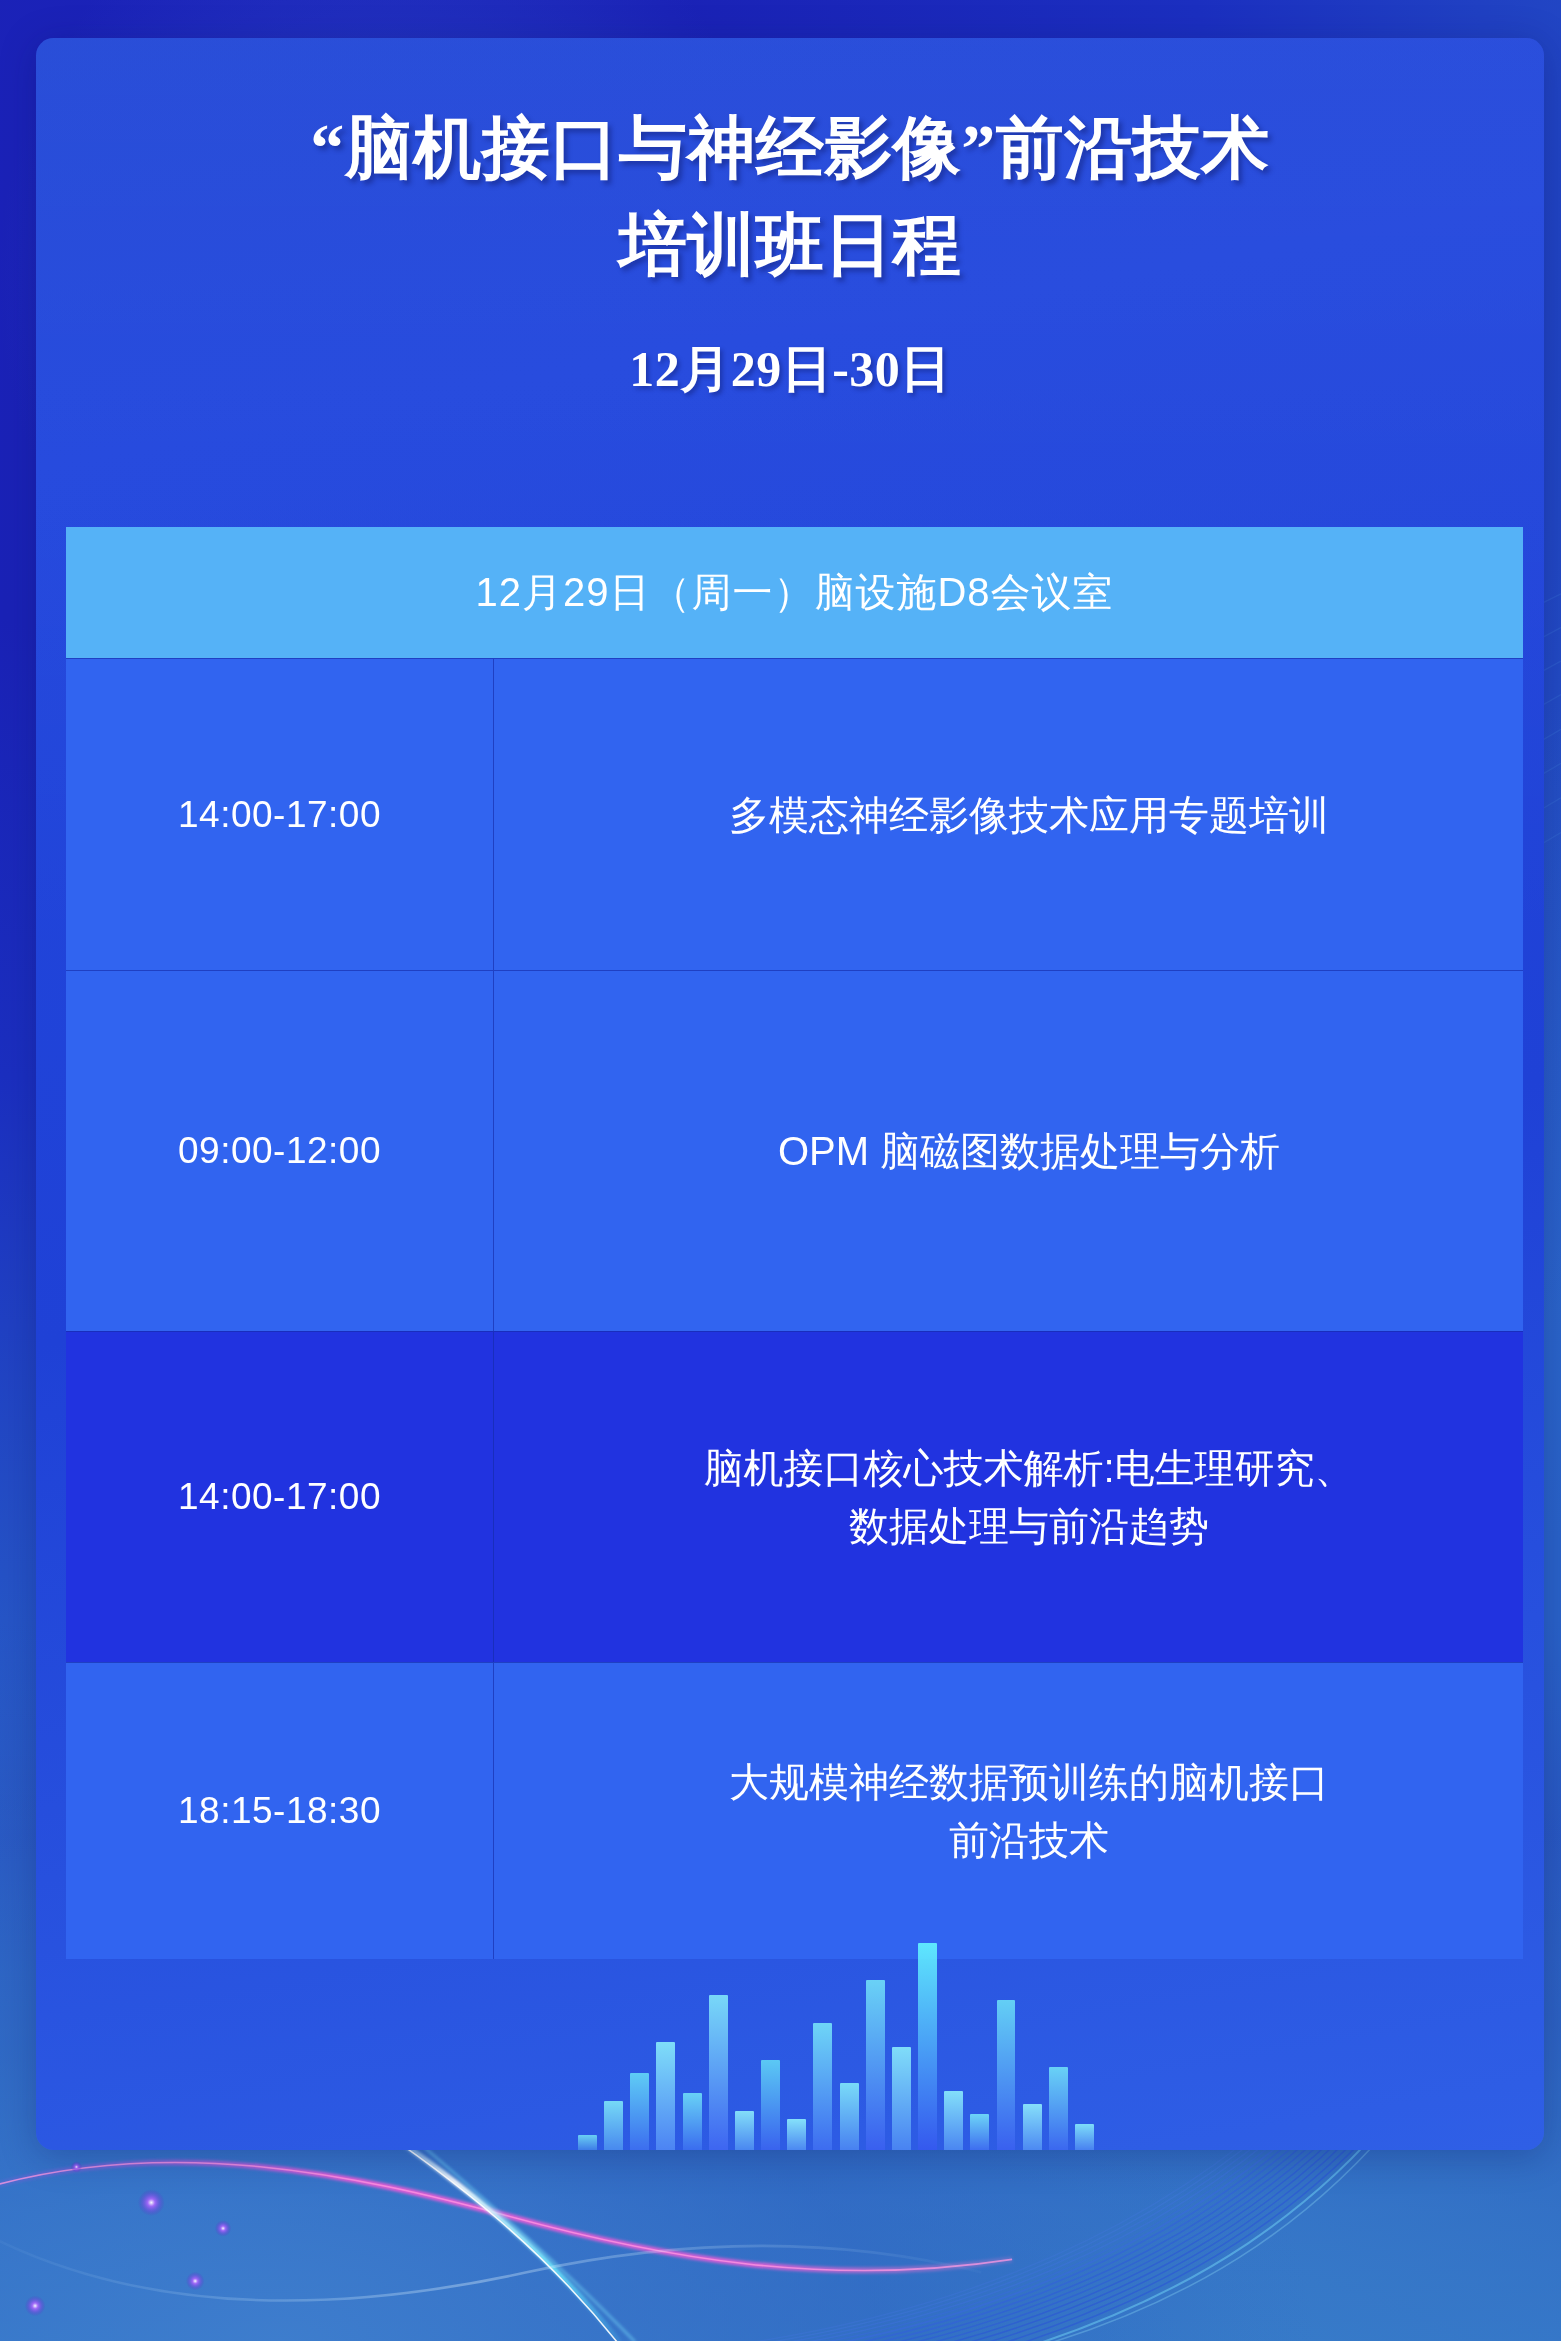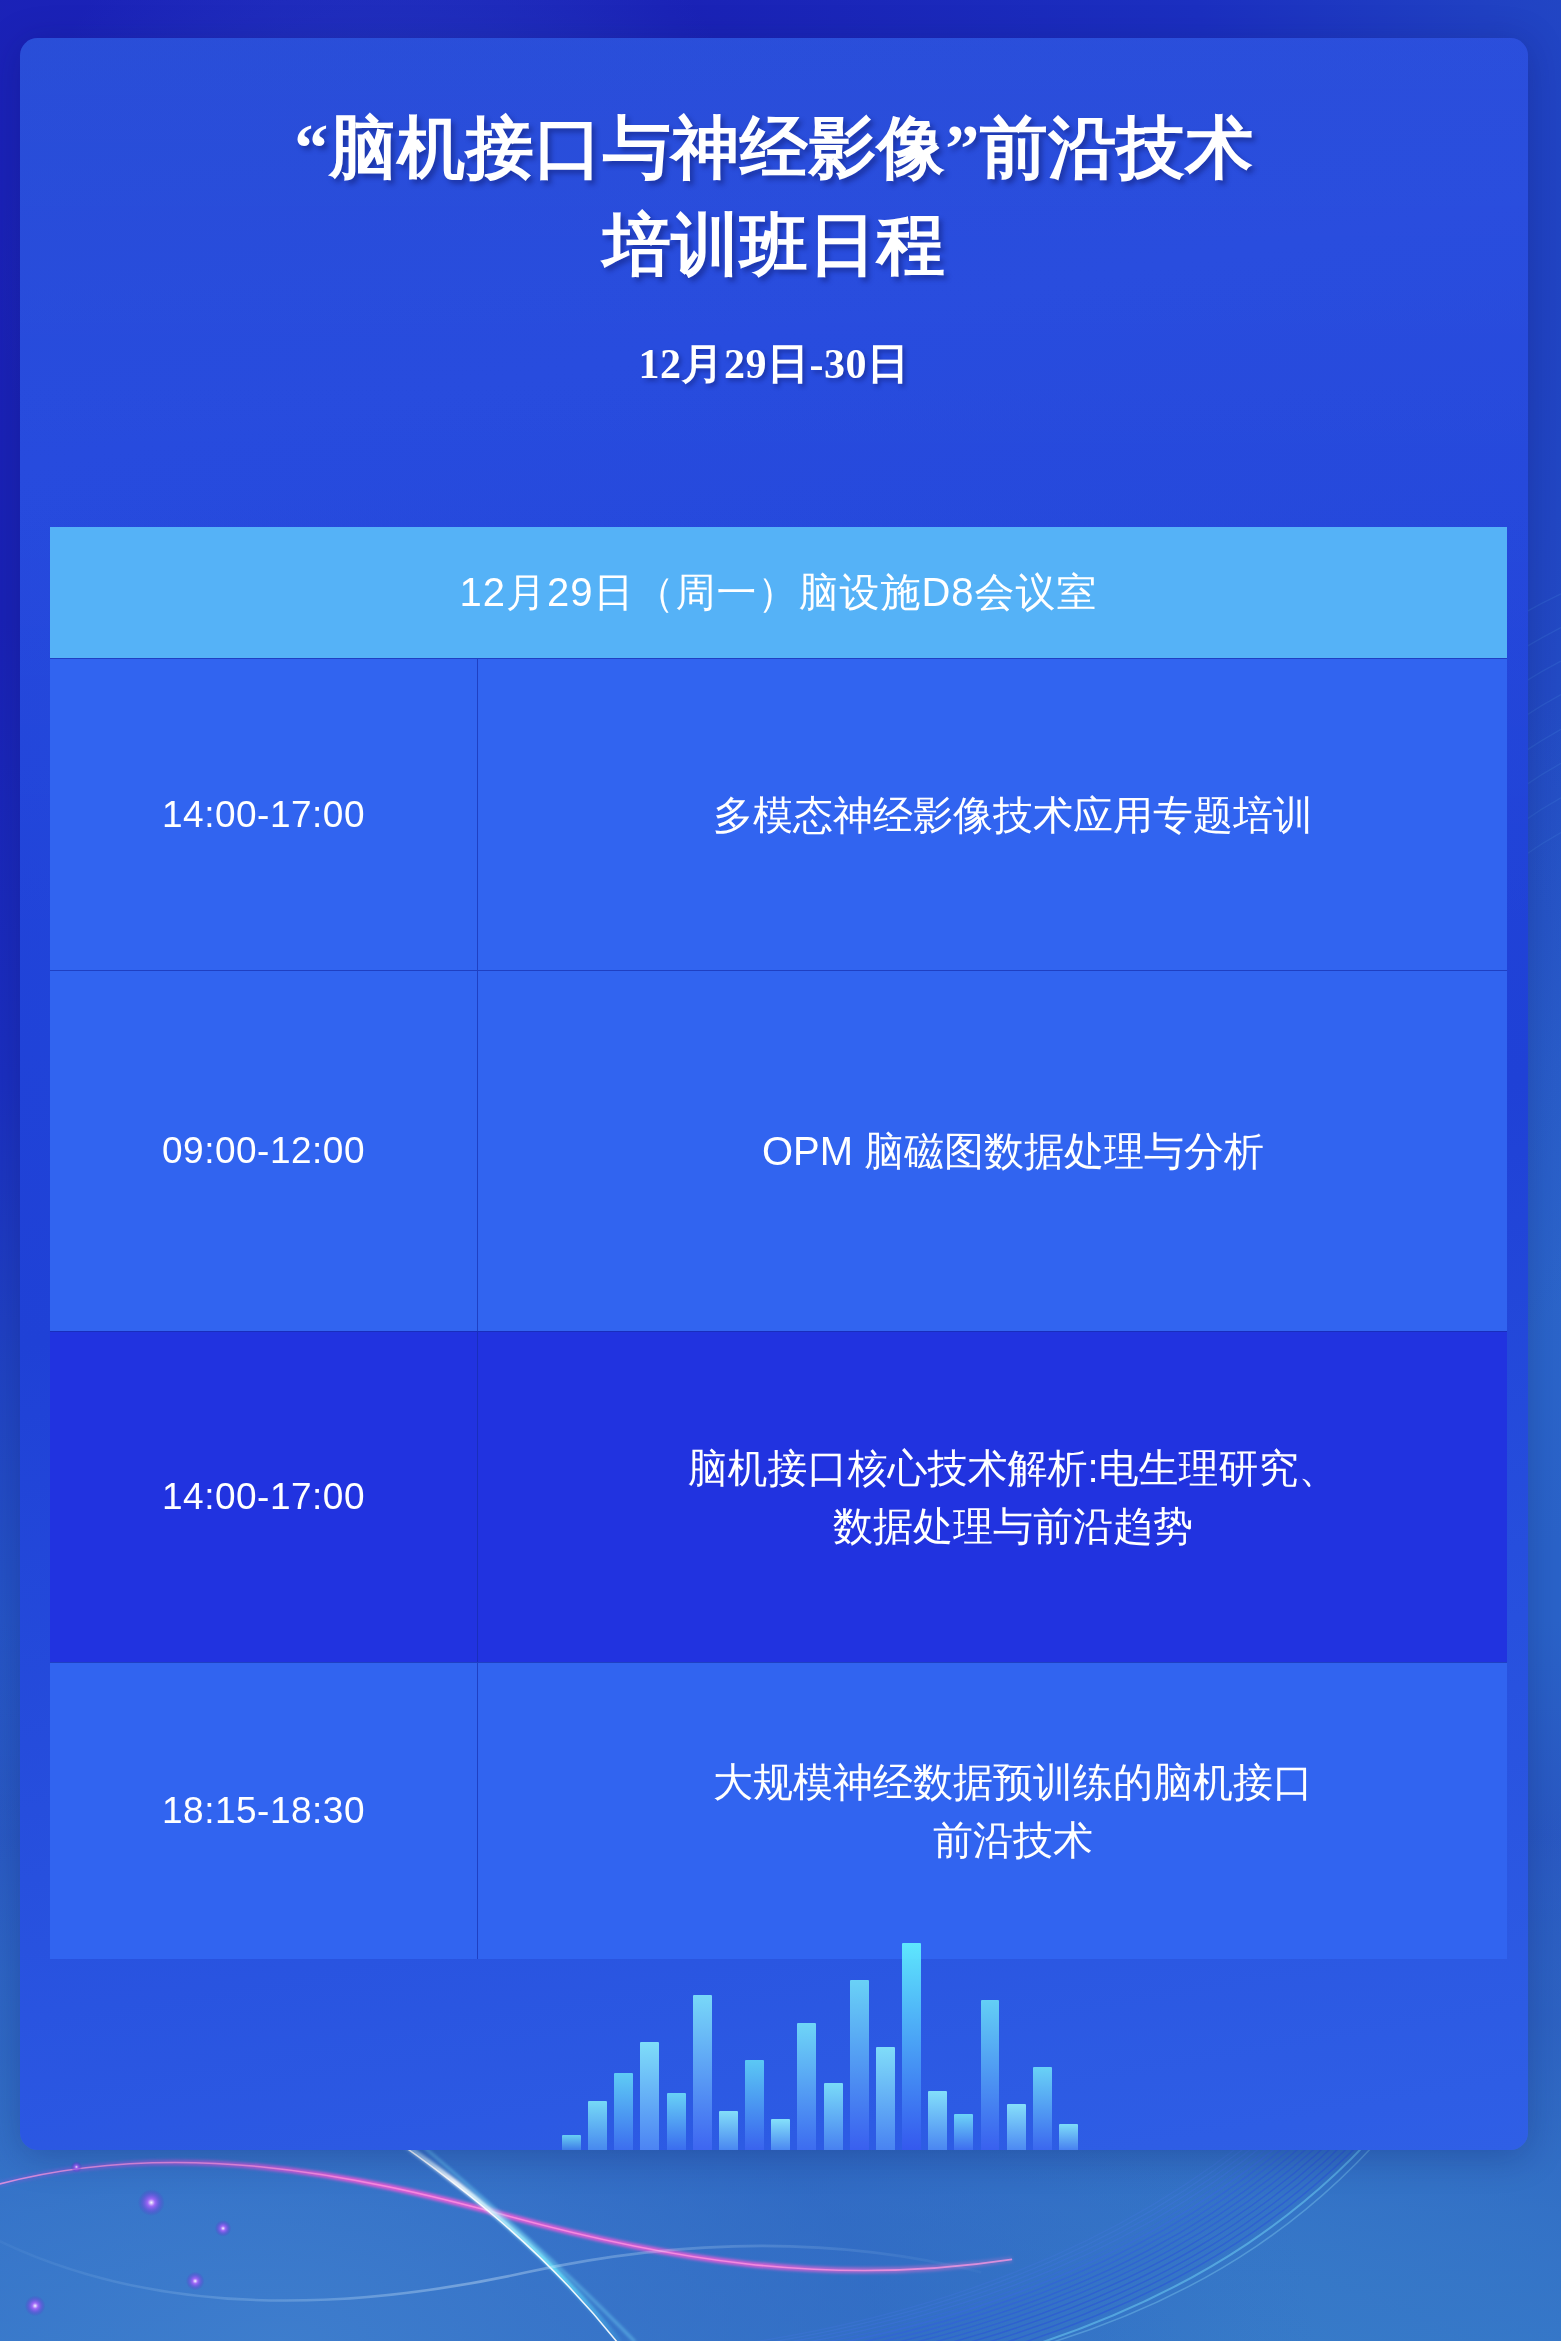--- a/index.html
+++ b/index.html
@@ -30,21 +30,21 @@
     background:radial-gradient(closest-side, rgba(60,110,225,.38), rgba(40,70,200,0) 72%);
   }
   .bg-rightglow{
     position:absolute;right:-18%;top:18%;width:60%;height:60%;
     background:radial-gradient(closest-side, rgba(55,120,215,.30), rgba(40,70,200,0) 72%);
   }
   .bg-deco-svg{position:absolute;inset:0;width:100%;height:100%;}
 
   
   #panel{
-    position:absolute;left:20px;top:38px;width:1508px;height:2112px;
+    position:absolute;left:36px;top:38px;width:1508px;height:2112px;
     border-radius:17.6px;
     background:linear-gradient(170deg,#2046d6 0%,#2247dd 18%,#1f41d6 55%,#2f5fe6 100%);
     box-shadow:0 5.2px 36px rgba(10,20,90,.28);
     overflow:hidden;
   }
   .panel-sheen{
     position:absolute;left:0;top:0;width:100%;height:55%;
     background:linear-gradient(180deg, rgba(255,255,255,.045), rgba(255,255,255,0) 80%);
     pointer-events:none;
   }
@@ -59,21 +59,21 @@
     line-height:1.42;
     letter-spacing:0.5px;
     margin:0;
     text-shadow:3.6px 4.1px 5.2px rgba(10,18,90,.40);
     white-space:pre-line;
   }
   .poster-date{
     font-family:"Liberation Serif","DejaVu Serif",serif;
     font-weight:700;
     color:#ffffff;
-    font-size:42px;
+    font-size:50px;
     margin:43px 0 0 0;
     letter-spacing:0.5px;
     text-shadow:2.6px 3.1px 4.6px rgba(10,18,90,.38);
   }
 
   
   #schedule{
     position:absolute;left:30px;top:489px;width:1457px;
   }
   .day-header{

